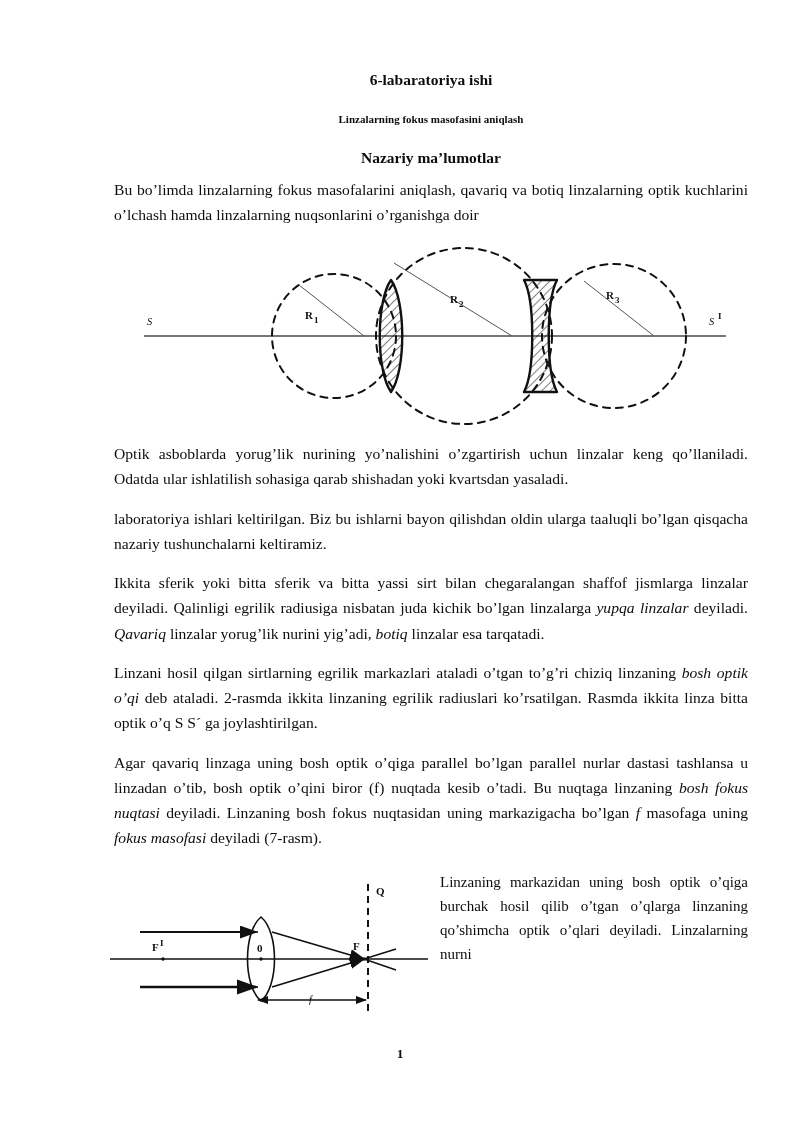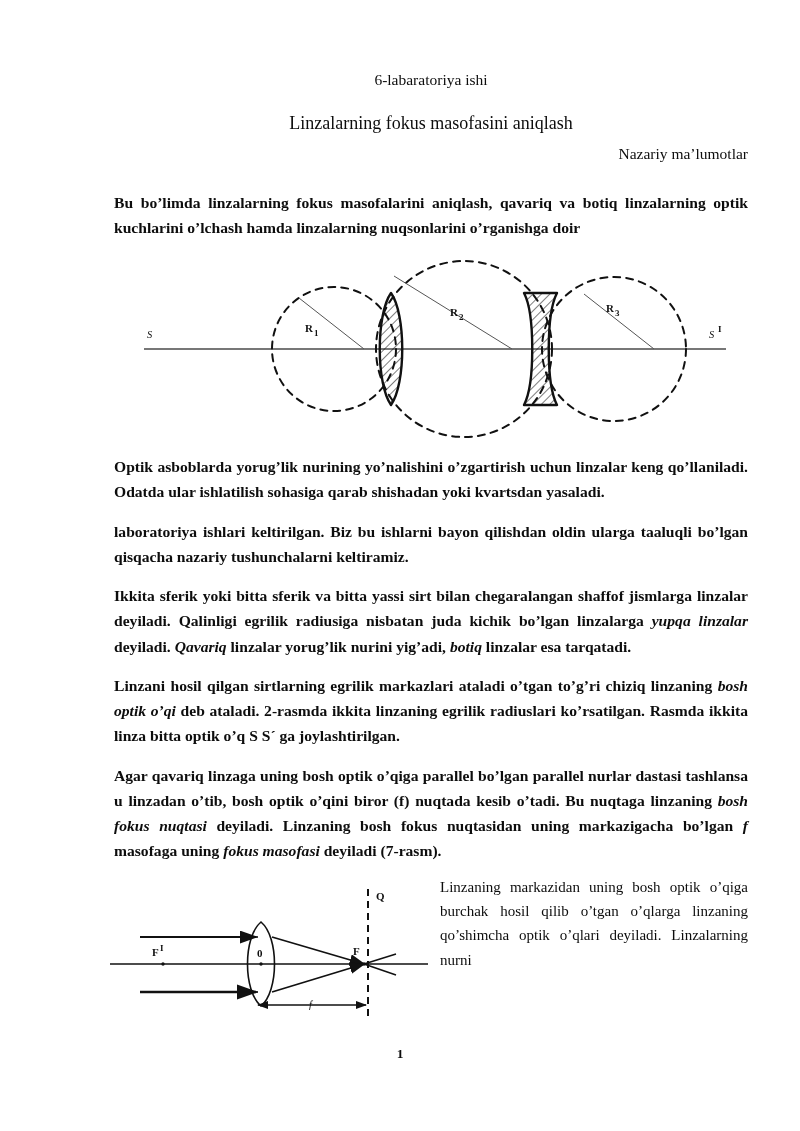--- a/index.html
+++ b/index.html
@@ -19,42 +19,41 @@
   .content {
     position: absolute;
     left: 114px;
     top: 0;
     width: 634px;
   }
   h1.doc-title,
   h2.doc-subtitle,
   h3.doc-section {
     text-align: center;
-    font-weight: normal;
+    font-weight: bold;
     margin: 0;
     font-size: 15.5px;
     line-height: 1.3;
   }
   .title-block {
     padding-top: 70px;
   }
   h1.doc-title { margin-bottom: 22px; }
-  h2.doc-subtitle { margin-bottom: 8px; font-size: 18px;}
-  h3.doc-section { margin-bottom: 26px; text-align: right; }
+  h2.doc-subtitle { margin-bottom: 22px; font-size: 11px;}
+  h3.doc-section { margin-bottom: 8px; }
 
   p.para {
     text-align: justify;
     text-justify: inter-word;
     font-size: 15.6px;
     line-height: 1.62;
     margin: 0 0 14px 0;
     hyphens: none;
-    font-weight: bold;
-  }
-  p.para.tight { margin-bottom: 11px; }
+  }
+  p.para.tight { margin-bottom: 19px; }
   .it { font-style: italic; }
 
   
   .fig1-wrap {
     position: relative;
     width: 634px;
     height: 190px;
     margin: 6px 0 10px 0;
   }
   .fig1-wrap svg { display: block; }

